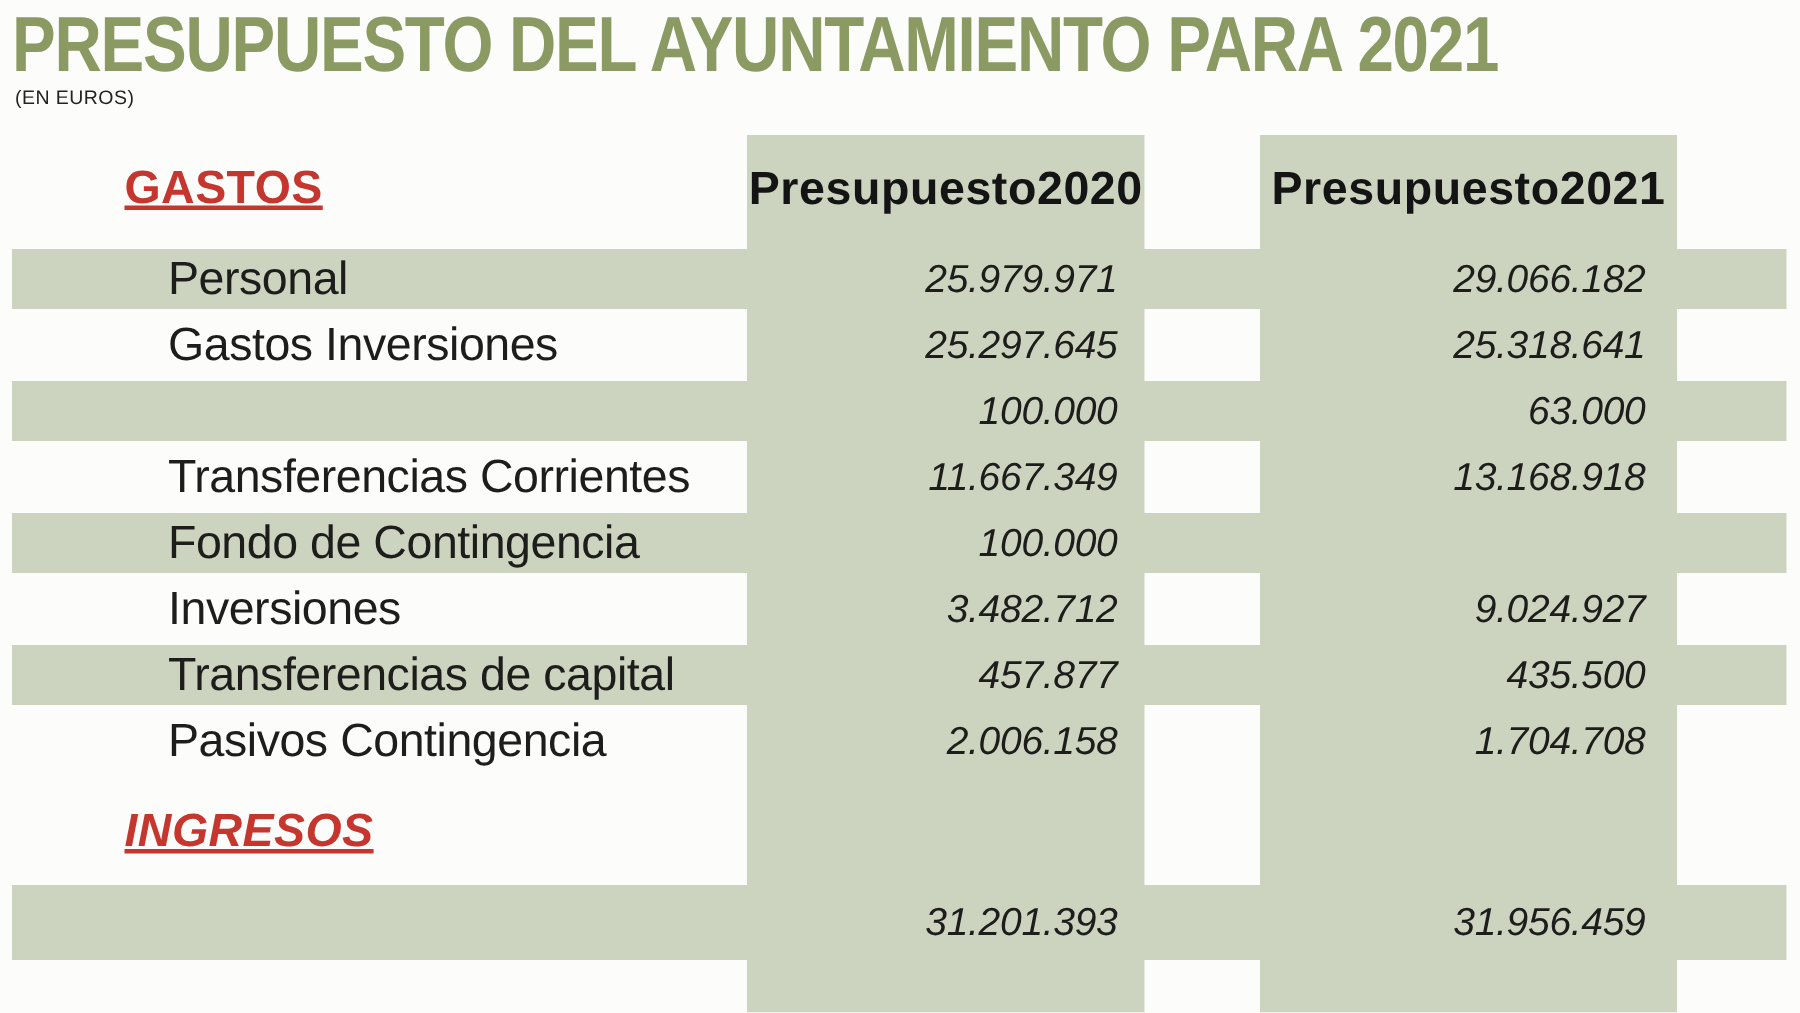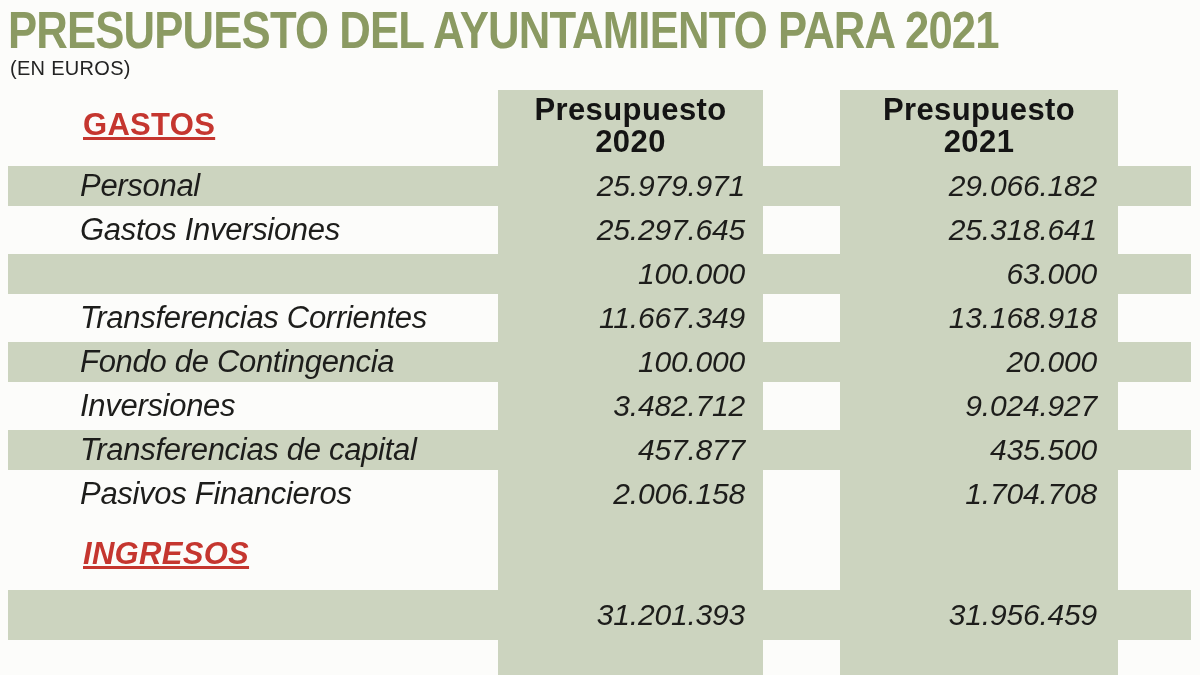--- a/index.html
+++ b/index.html
@@ -20,21 +20,21 @@
   
   .title{
     position:absolute;left:8px;top:4px;
     font-size:52px;font-weight:bold;line-height:1.0;
     color:var(--olive);
     letter-spacing:-1px;white-space:nowrap;
     transform:scaleX(0.84);transform-origin:left top;
   }
   .subtitle{
     position:absolute;left:10px;top:57px;
-    font-size:20px;color:#232323;letter-spacing:.3px;
+    font-size:13px;color:#232323;letter-spacing:.3px;
   }
   
   .col-block{
     position:absolute;top:90px;bottom:0;
     background:var(--green);
   }
   .block-2020{left:498px;width:265px;}
   .block-2021{left:840px;width:278px;}
   
   .rows{position:absolute;left:8px;top:90px;width:1183px;}
@@ -42,44 +42,44 @@
   .row.green{background:var(--green);}
   .row-header{height:76px;}
   .row-g{height:40px;}
   .row-w{height:48px;}
   .row-total{height:42px;}
   .row-section{height:72px;}
   .row-last{height:50px;}
   
   .lbl,.val,.hdr-cell{position:relative;z-index:2;white-space:nowrap;}
   .lbl{
-    padding-left:72px;
-    font-size:31px;font-style:italic;font-weight:400;
+    padding-left:104px;
+    font-size:31px;font-weight:400;
     letter-spacing:-.3px;
   }
   .lbl.bold{font-weight:bold;}
   .section-lbl{
     padding-left:75px;
     font-size:31px;font-weight:bold;color:var(--red);
     letter-spacing:.3px;
     text-decoration:underline;
   }
   .section-lbl.italic{font-style:italic;}
   .row-header .section-lbl{margin-top:-7px;}
   .val{
     position:absolute;top:50%;transform:translateY(-50%);
-    font-size:30px;font-style:italic;font-weight:400;
+    font-size:26px;font-style:italic;font-weight:400;
     letter-spacing:-.2px;text-align:right;
   }
   .val.v2020{right:446px;}
   .val.v2021{right:94px;}
   
   .hdr-cell{
     position:absolute;top:0;height:100%;
-    display:flex;flex-direction:column;justify-content:center;align-items:center;
+    display:flex;flex-direction:row;justify-content:center;align-items:center;
     font-size:31px;font-weight:bold;line-height:32px;
     color:#141414;letter-spacing:.4px;text-align:center;
     margin-top:-2px;
   }
   .hdr-2020{left:490px;width:265px;}
   .hdr-2021{left:832px;width:278px;}
 </style>
 </head>
 <body>
 
@@ -112,34 +112,33 @@
     <span class="val v2021">63.000</span>
   </div>
   <div class="row row-w">
     <span class="lbl">Transferencias Corrientes</span>
     <span class="val v2020">11.667.349</span>
     <span class="val v2021">13.168.918</span>
   </div>
   <div class="row row-g green">
     <span class="lbl">Fondo de Contingencia</span>
     <span class="val v2020">100.000</span>
-    <span class="val v2021">20.000</span>
   </div>
   <div class="row row-w">
     <span class="lbl">Inversiones</span>
     <span class="val v2020">3.482.712</span>
     <span class="val v2021">9.024.927</span>
   </div>
   <div class="row row-g green">
     <span class="lbl">Transferencias de capital</span>
     <span class="val v2020">457.877</span>
     <span class="val v2021">435.500</span>
   </div>
   <div class="row row-w">
-    <span class="lbl">Pasivos Financieros</span>
+    <span class="lbl">Pasivos Contingencia</span>
     <span class="val v2020">2.006.158</span>
     <span class="val v2021">1.704.708</span>
   </div>
 
 
   <div class="row row-section">
     <span class="section-lbl italic">INGRESOS</span>
   </div>
 
   <div class="row row-last green">

